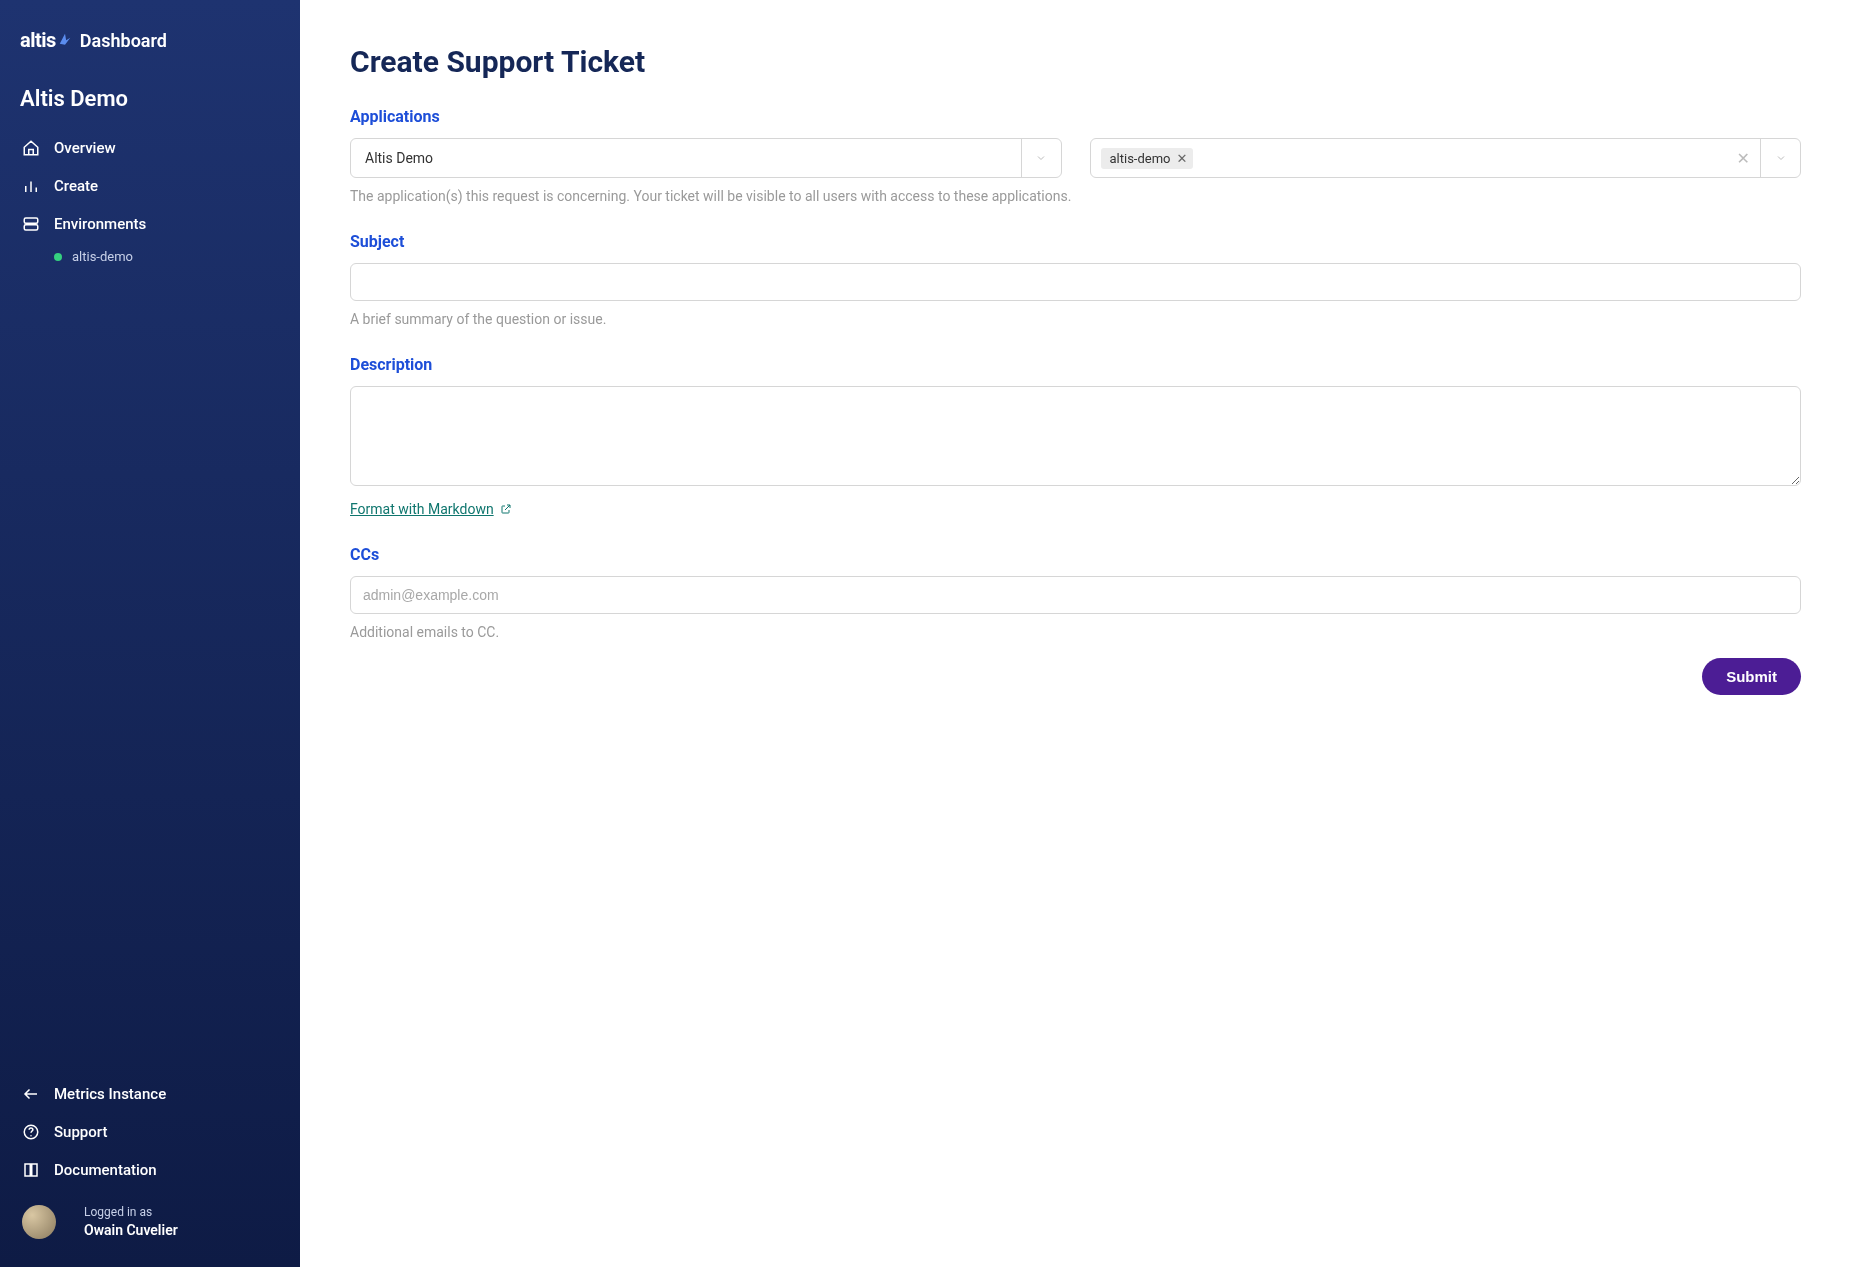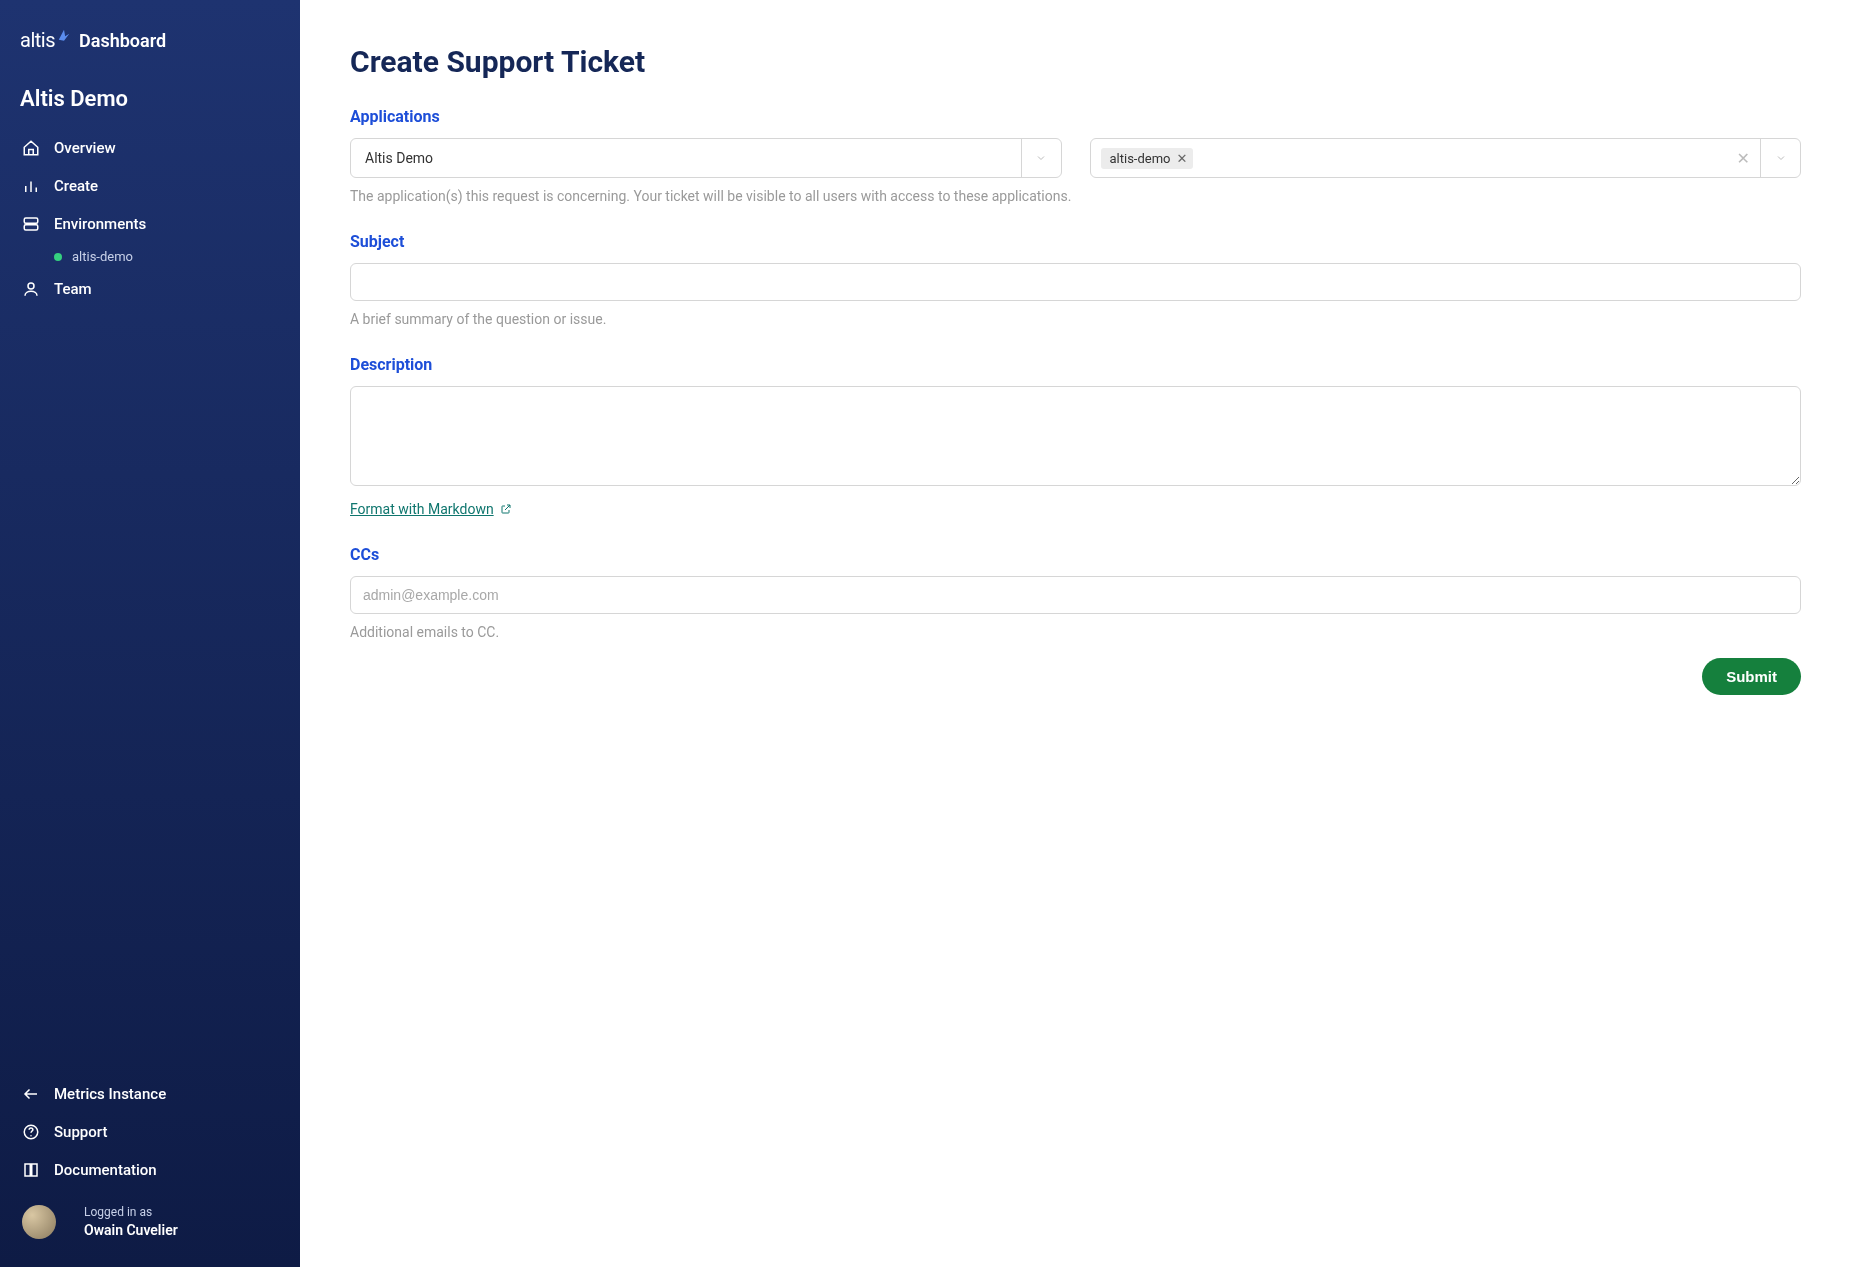--- a/index.html
+++ b/index.html
@@ -20,25 +20,25 @@
   padding: 20px 0;
   flex-shrink: 0;
 }
 .brand {
   display: flex;
   align-items: center;
   gap: 8px;
   padding: 8px 20px 24px 20px;
 }
 .brand-logo {
-  font-weight: 400;
+  font-weight: 700;
   font-size: 20px;
   letter-spacing: -0.5px;
   display: flex;
-  align-items: flex-start;
+  align-items: flex-end;
   gap: 2px;
 }
 .brand-logo svg { margin-bottom: 6px; }
 .brand-title { font-weight: 600; font-size: 18px; }
 .workspace-name {
   font-size: 22px;
   font-weight: 600;
   padding: 10px 20px 18px 20px;
 }
 .nav { display: flex; flex-direction: column; text-align: center; }
@@ -143,21 +143,21 @@
 .text-input::placeholder { color: #a8a8a8; }
 .textarea { height: 100px; padding: 10px 12px; resize: vertical; font-family: inherit; }
 .link-row { margin-top: 12px; margin-bottom: 28px; }
 .md-link {
   color: #0f766e; font-size: 14px; text-decoration: underline;
   display: inline-flex; align-items: center; gap: 6px; cursor: pointer;
 }
 .md-link svg { width: 12px; height: 12px; }
 .submit-row { display: flex; justify-content: flex-end; margin-top: 18px; }
 .submit-btn {
-  background: #15803d; color: #fff; border: none;
+  background: #4c1d95; color: #fff; border: none;
   border-radius: 20px; padding: 10px 24px; font-size: 15px; font-weight: 600;
   cursor: pointer;
 }
 .group { margin-bottom: 0; }
 </style>
 </head>
 <body>
 
 <aside class="sidebar">
   <div class="brand">
@@ -188,27 +188,20 @@
     <div class="nav-item">
       <svg viewBox="0 0 24 24">
           <rect x="3" y="4" width="18" height="7" rx="2" fill="none" stroke="#fff" stroke-width="2"></rect>
           <rect x="3" y="13" width="18" height="7" rx="2" fill="none" stroke="#fff" stroke-width="2"></rect>
         </svg>
       <span>Environments</span>
     </div>
     <div class="nav-sub">
       <span class="dot"></span>
       <span>altis-demo</span>
-    </div>
-    <div class="nav-item">
-      <svg viewBox="0 0 24 24">
-          <circle cx="12" cy="8" r="4" fill="none" stroke="#fff" stroke-width="2"></circle>
-          <path d="M4 21c0-4 4-6 8-6s8 2 8 6" fill="none" stroke="#fff" stroke-width="2"></path>
-        </svg>
-      <span>Team</span>
     </div>
   </nav>
 
   <div class="sidebar-spacer"></div>
 
   <div class="sidebar-bottom">
     <div class="nav-item">
       <svg viewBox="0 0 24 24">
           <path fill="none" stroke="#fff" stroke-width="2" d="M20 12 H4 M10 6 L4 12 L10 18"></path>
         </svg>

